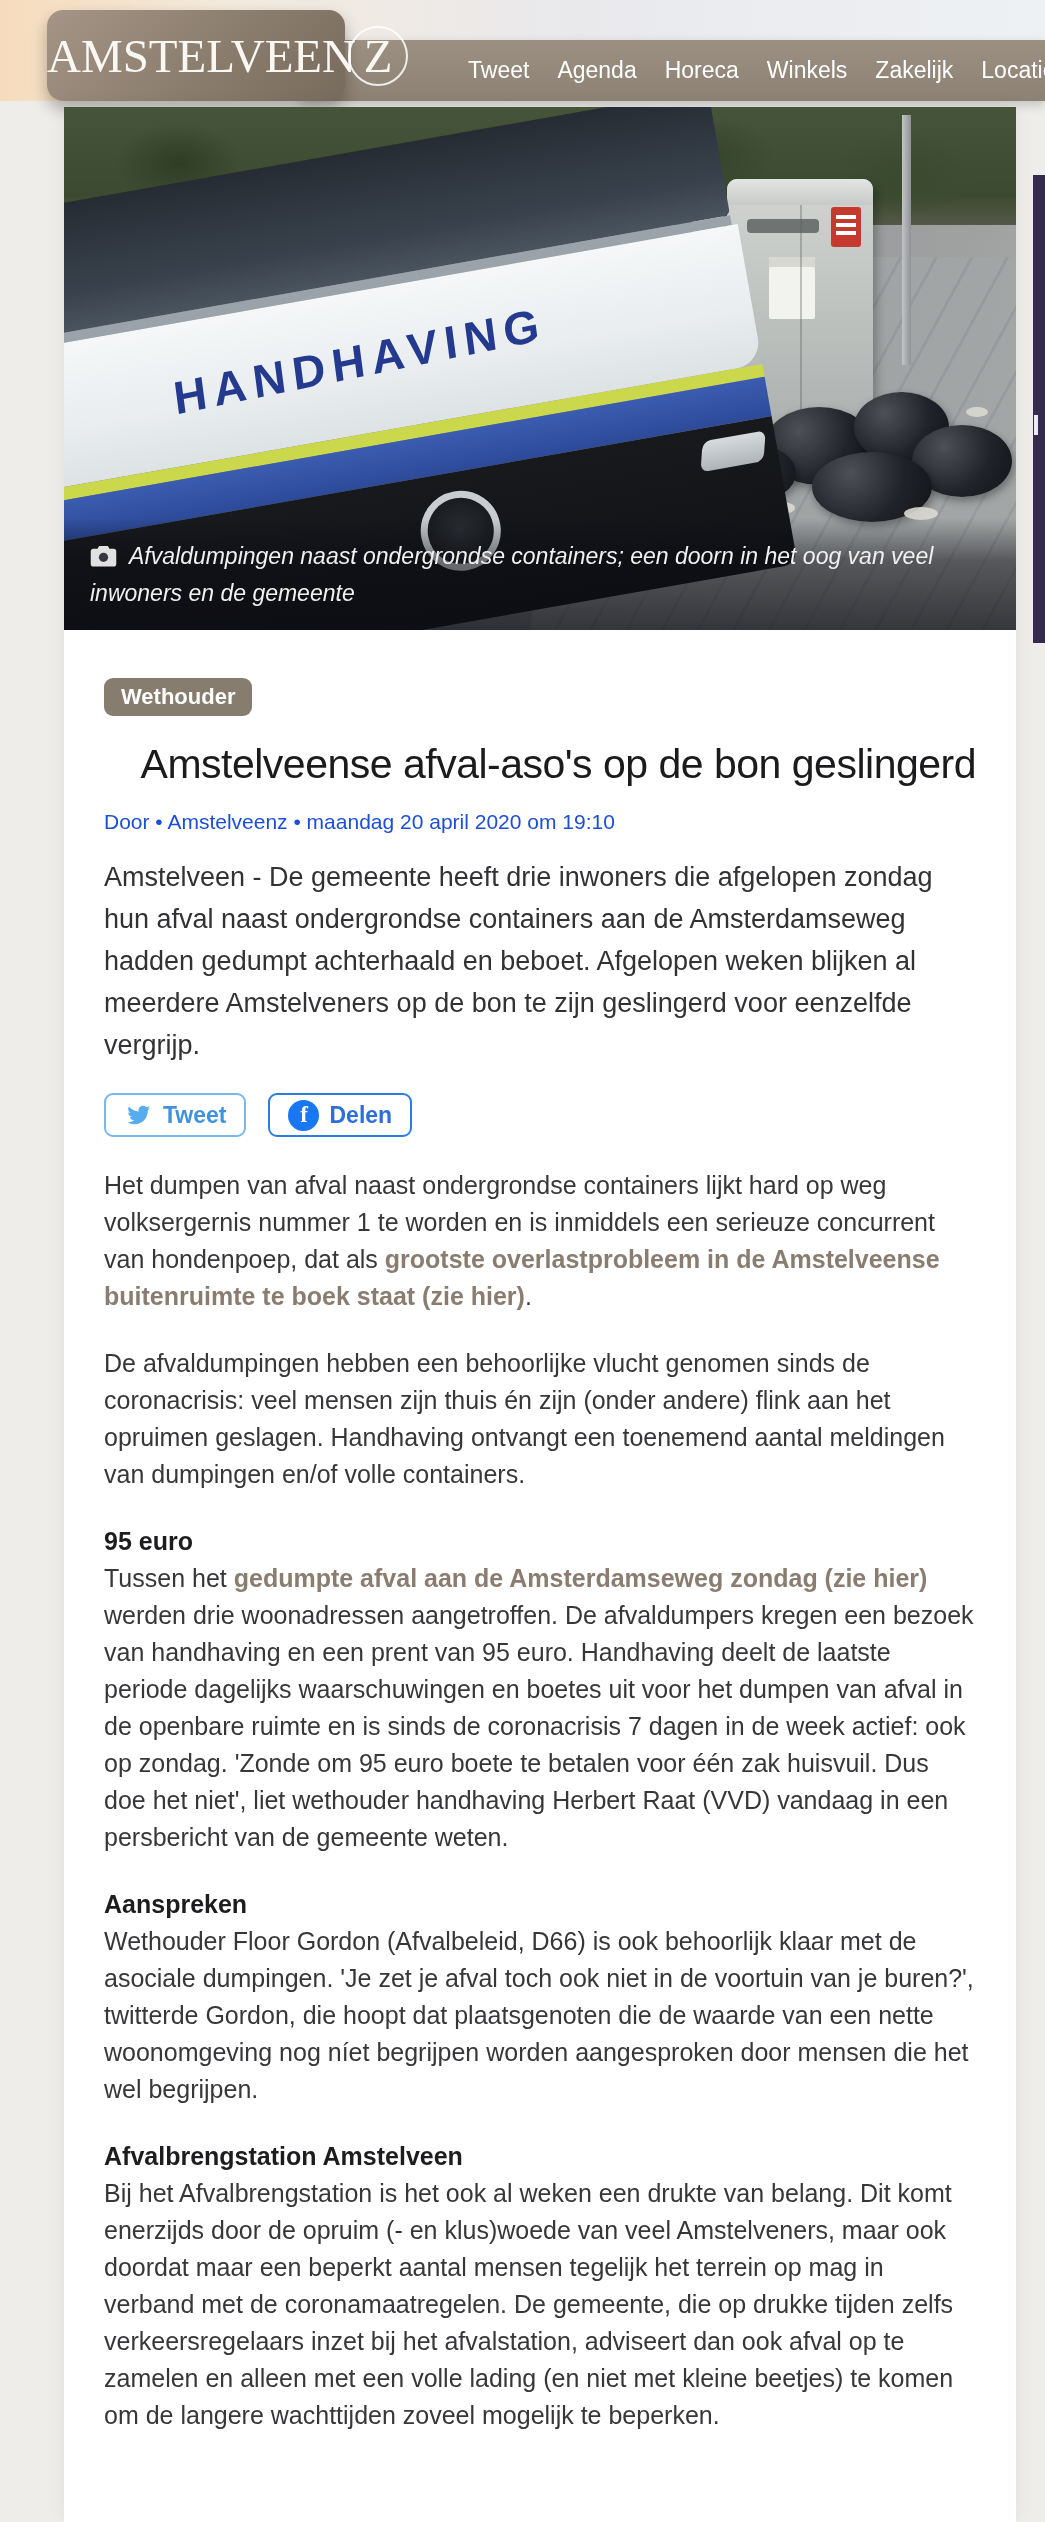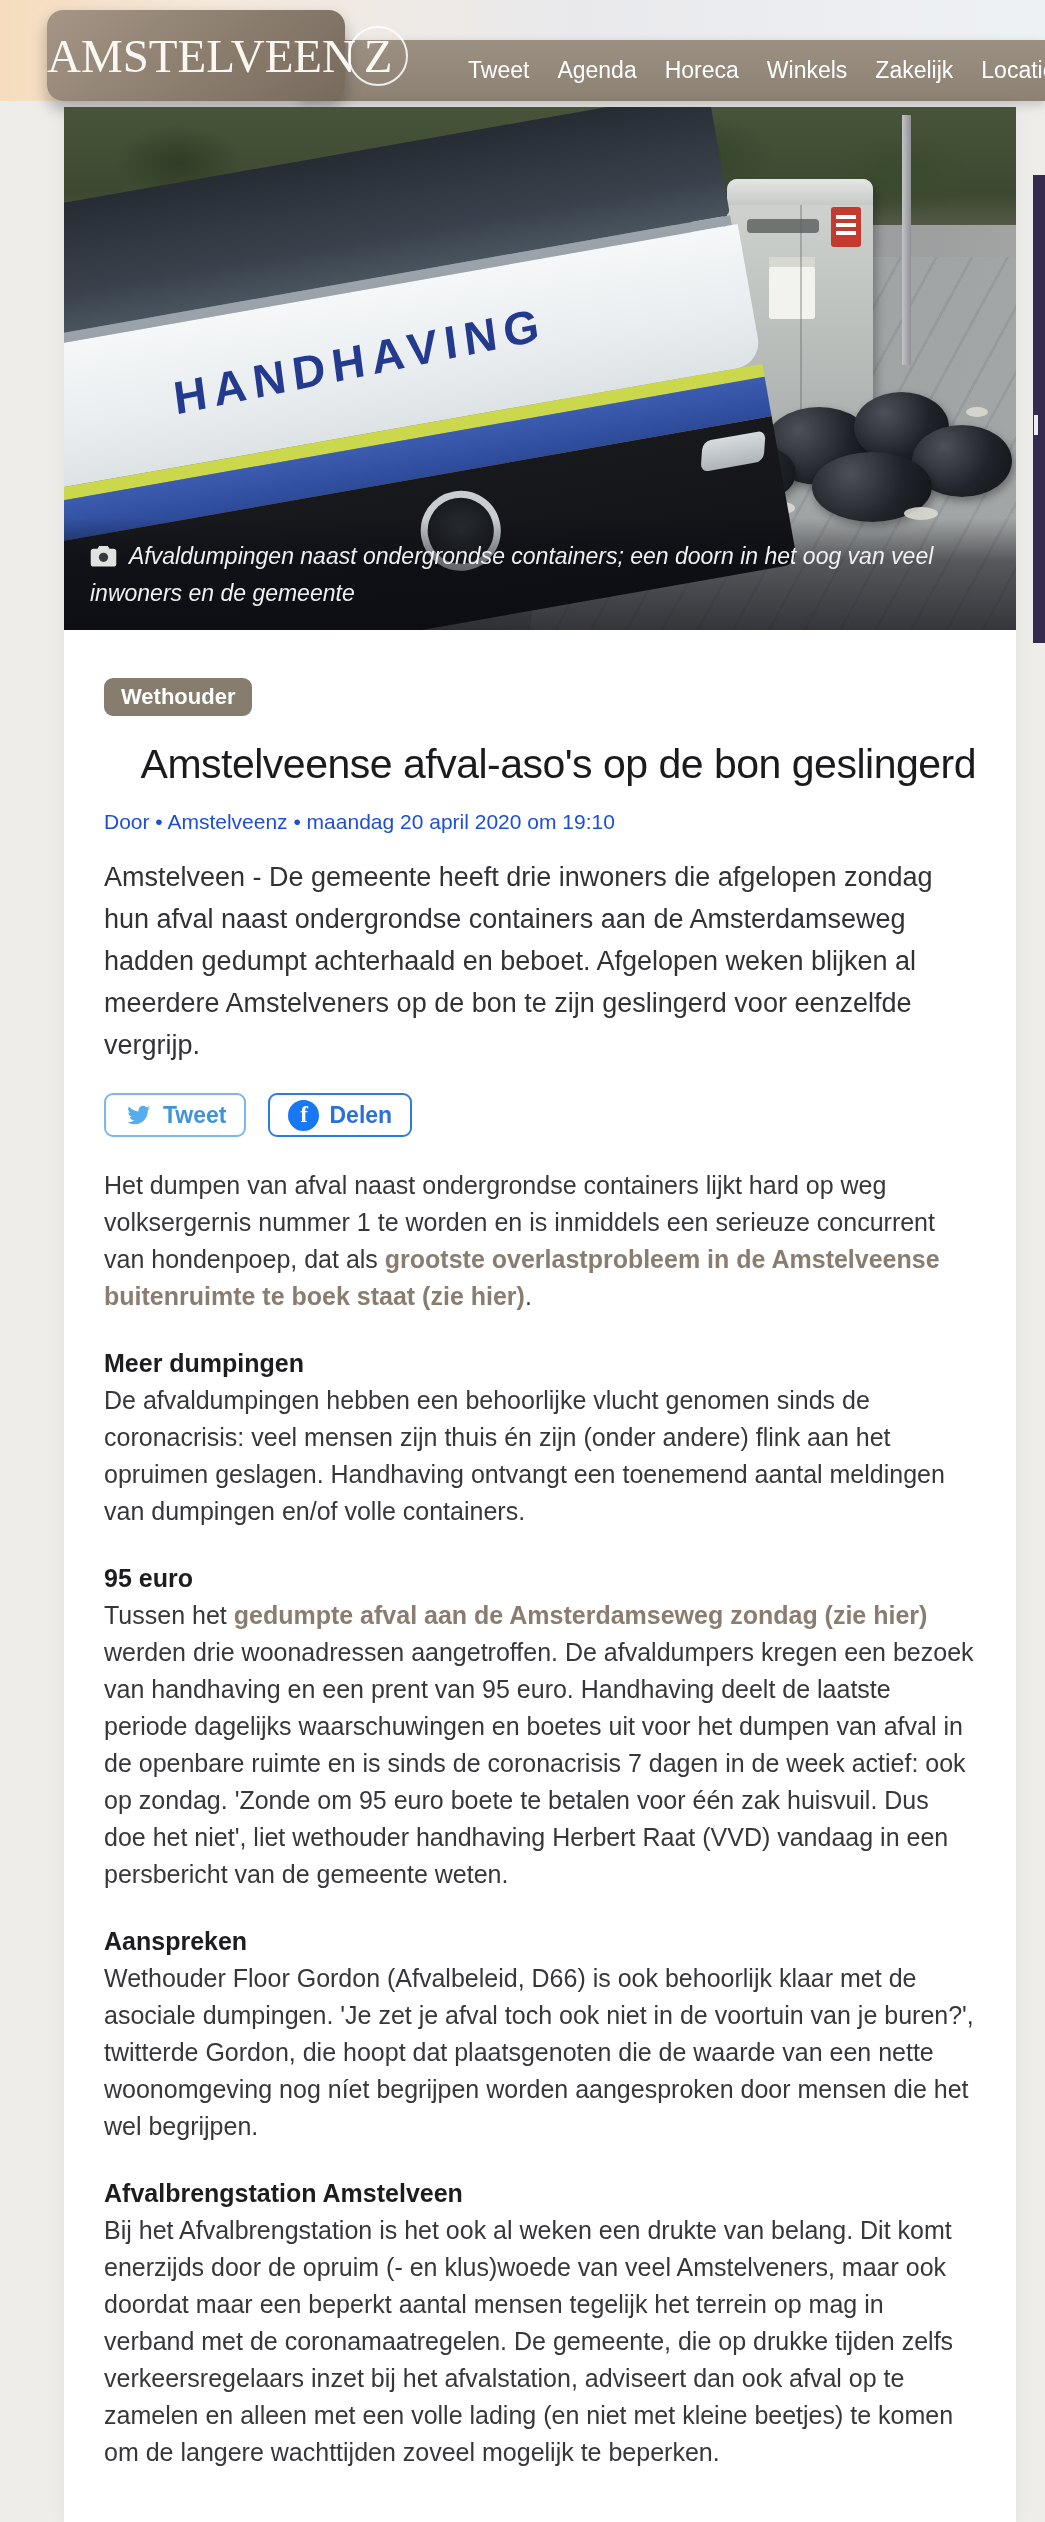--- a/index.html
+++ b/index.html
@@ -225,21 +225,20 @@
           </span>
         <span>Delen</span>
       </span>
     </div>
 
     <div class="sections">
         <div class="section">
           <p><span>Het dumpen van afval naast ondergrondse containers lijkt hard op weg volksergernis nummer 1 te worden en is inmiddels een serieuze concurrent van hondenpoep, dat als </span><a class="inline-link">grootste overlastprobleem in de Amstelveense buitenruimte te boek staat (zie hier)</a><span>.</span></p>
         </div>
         <div class="section">
-          <h3>Meer dumpingen</h3>
           <p><span>De afvaldumpingen hebben een behoorlijke vlucht genomen sinds de coronacrisis: veel mensen zijn thuis én zijn (onder andere) flink aan het opruimen geslagen. Handhaving ontvangt een toenemend aantal meldingen van dumpingen en/of volle containers.</span></p>
         </div>
         <div class="section">
           <h3>95 euro</h3>
           <p><span>Tussen het </span><a class="inline-link">gedumpte afval aan de Amsterdamseweg zondag (zie hier)</a><span> werden drie woonadressen aangetroffen. De afvaldumpers kregen een bezoek van handhaving en een prent van 95 euro. Handhaving deelt de laatste periode dagelijks waarschuwingen en boetes uit voor het dumpen van afval in de openbare ruimte en is sinds de coronacrisis 7 dagen in de week actief: ook op zondag. 'Zonde om 95 euro boete te betalen voor één zak huisvuil. Dus doe het niet', liet wethouder handhaving Herbert Raat (VVD) vandaag in een persbericht van de gemeente weten.</span></p>
         </div>
         <div class="section">
           <h3>Aanspreken</h3>
           <p><span>Wethouder Floor Gordon (Afvalbeleid, D66) is ook behoorlijk klaar met de asociale dumpingen. 'Je zet je afval toch ook niet in de voortuin van je buren?', twitterde Gordon, die hoopt dat plaatsgenoten die de waarde van een nette woonomgeving nog níet begrijpen worden aangesproken door mensen die het wel begrijpen.</span></p>
         </div>

